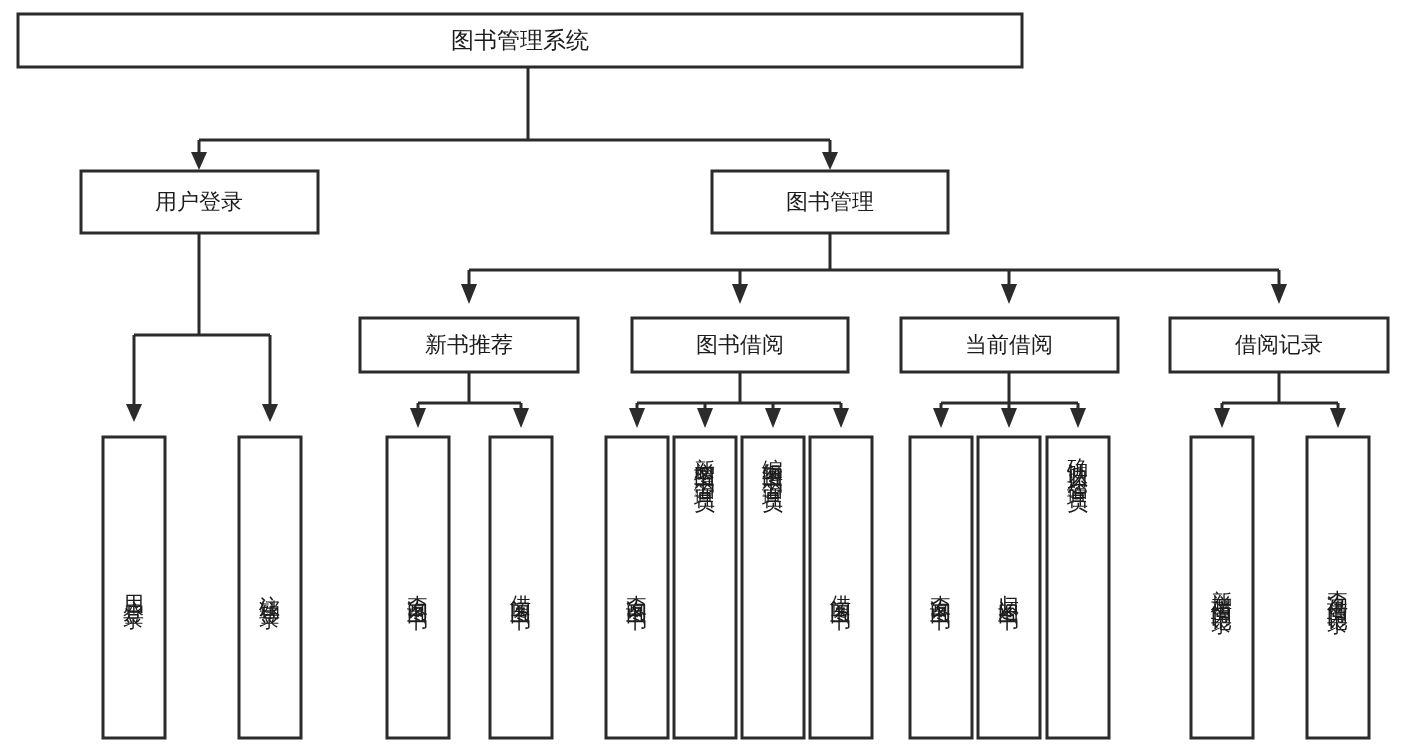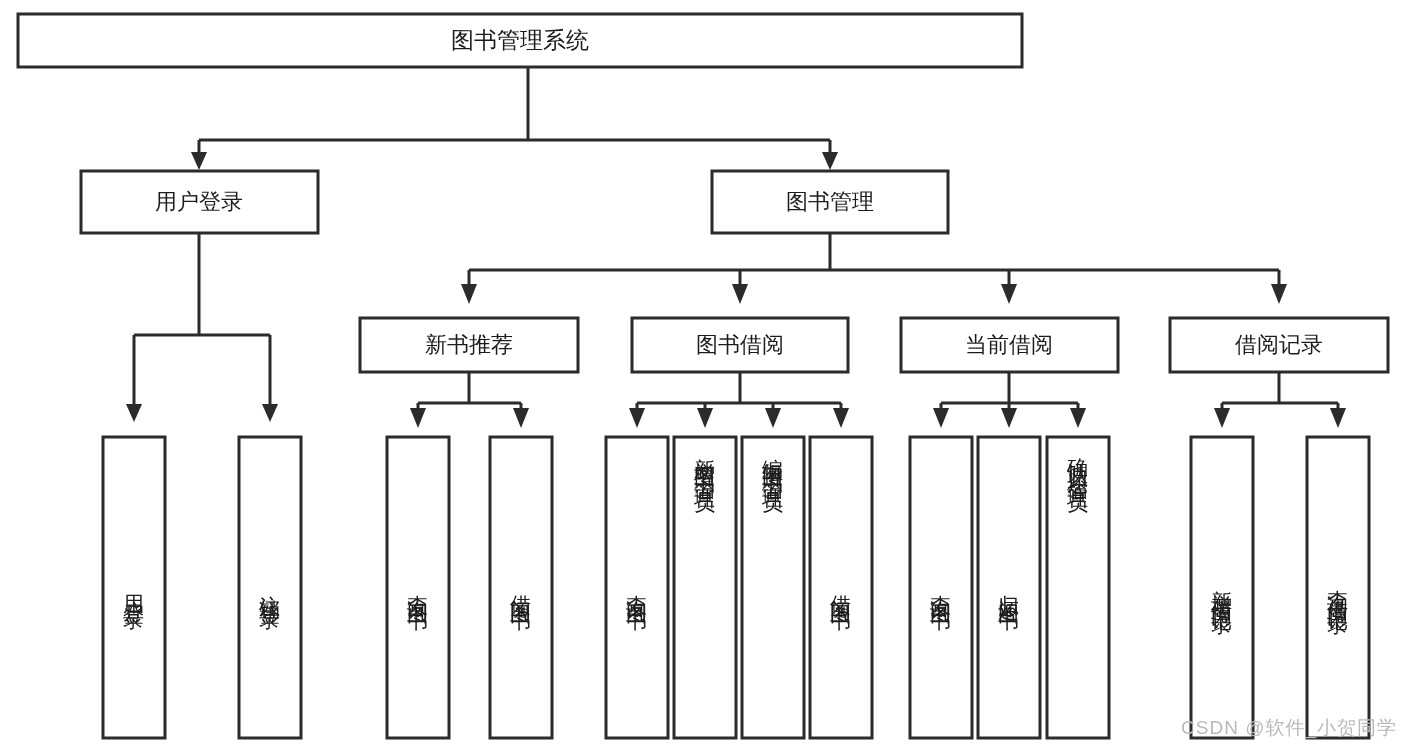--- a/index.html
+++ b/index.html
@@ -266,14 +266,13 @@
     <span class="leaf-label">确认归还（管理员）</span>
   </div>
 
   <div class="leaf-label-wrap" style="left:1191px; top:437px; width:62px; height:301px;">
     <span class="leaf-label">新增借阅记录</span>
   </div>
   <div class="leaf-label-wrap" style="left:1307px; top:437px; width:62px; height:301px;">
     <span class="leaf-label">查询借阅记录</span>
   </div>
 
-  <div class="watermark">CSDN @软件_小贺同学</div>
 </div>
 
 </body></html>

